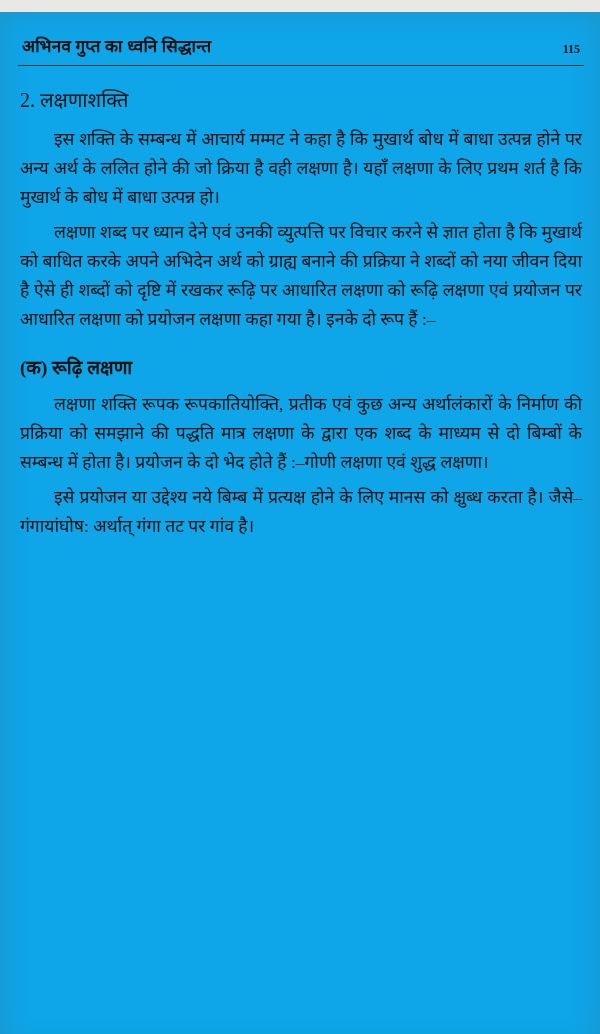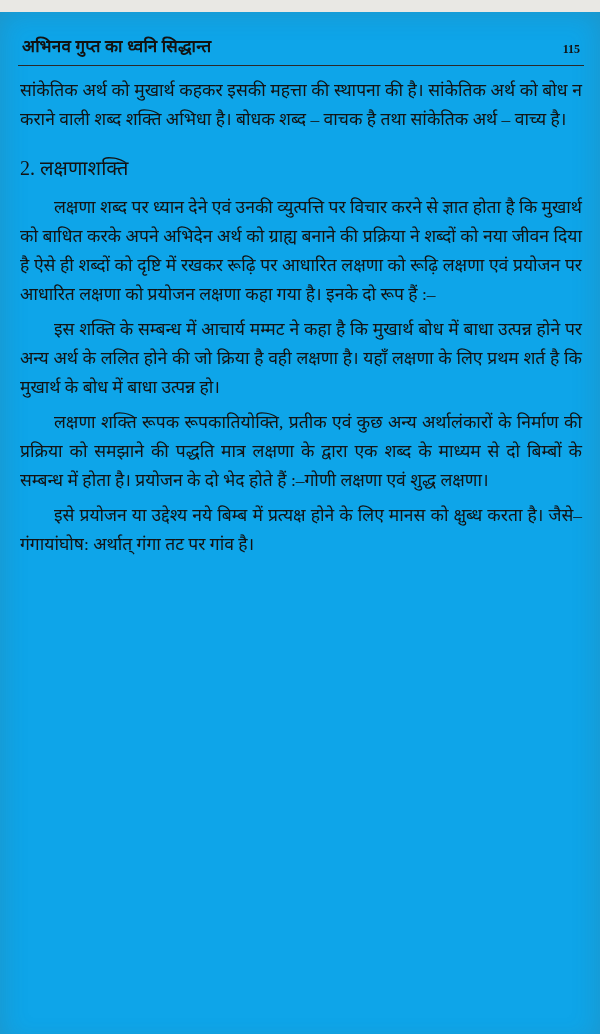--- a/index.html
+++ b/index.html
@@ -74,28 +74,28 @@
 
   <header class="page-header">
     <span class="header-title">अभिनव गुप्त का ध्वनि सिद्धान्त</span>
     <span class="page-number">115</span>
   </header>
 
   <hr class="header-rule">
 
   <main class="content">
 
-    <p class="para no-indent">सांकेतिक अर्थ को मुखार्थ कहकर इसकी महत्ता की स्थापना की है। सांकेतिक अर्थ को बोध न कराने वाली शब्द शक्ति अभिधा है। बोधक शब्द – वाचक है तथा सांकेतिक अर्थ – वाच्य है।</p>
 
     <h2 class="section-heading">2. लक्षणाशक्ति</h2>
 
+    <p class="para indent">इस शक्ति के सम्बन्ध में आचार्य मम्मट ने कहा है कि मुखार्थ बोध में बाधा उत्पन्न होने पर अन्य अर्थ के ललित होने की जो क्रिया है वही लक्षणा है। यहाँ लक्षणा के लिए प्रथम शर्त है कि मुखार्थ के बोध में बाधा उत्पन्न हो।</p>
+
     <p class="para indent">लक्षणा शब्द पर ध्यान देने एवं उनकी व्युत्पत्ति पर विचार करने से ज्ञात होता है कि मुखार्थ को बाधित करके अपने अभिदेन अर्थ को ग्राह्य बनाने की प्रक्रिया ने शब्दों को नया जीवन दिया है ऐसे ही शब्दों को दृष्टि में रखकर रूढ़ि पर आधारित लक्षणा को रूढ़ि लक्षणा एवं प्रयोजन पर आधारित लक्षणा को प्रयोजन लक्षणा कहा गया है। इनके दो रूप हैं :–</p>
 
-    <p class="para indent">इस शक्ति के सम्बन्ध में आचार्य मम्मट ने कहा है कि मुखार्थ बोध में बाधा उत्पन्न होने पर अन्य अर्थ के ललित होने की जो क्रिया है वही लक्षणा है। यहाँ लक्षणा के लिए प्रथम शर्त है कि मुखार्थ के बोध में बाधा उत्पन्न हो।</p>
-
+    <h3 class="sub-heading">(क) रूढ़ि लक्षणा</h3>
 
 
 
     <p class="para indent">लक्षणा शक्ति रूपक रूपकातियोक्ति, प्रतीक एवं कुछ अन्य अर्थालंकारों के निर्माण की प्रक्रिया को समझाने की पद्धति मात्र लक्षणा के द्वारा एक शब्द के माध्यम से दो बिम्बों के सम्बन्ध में होता है। प्रयोजन के दो भेद होते हैं :–गोणी लक्षणा एवं शुद्ध लक्षणा।</p>
 
     <p class="para indent">इसे प्रयोजन या उद्देश्य नये बिम्ब में प्रत्यक्ष होने के लिए मानस को क्षुब्ध करता है। जैसे–गंगायांघोष: अर्थात् गंगा तट पर गांव है।</p>
 
   </main>
 
 </div>

